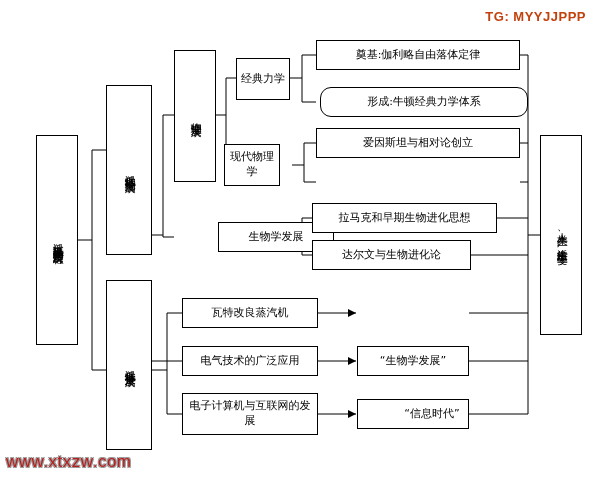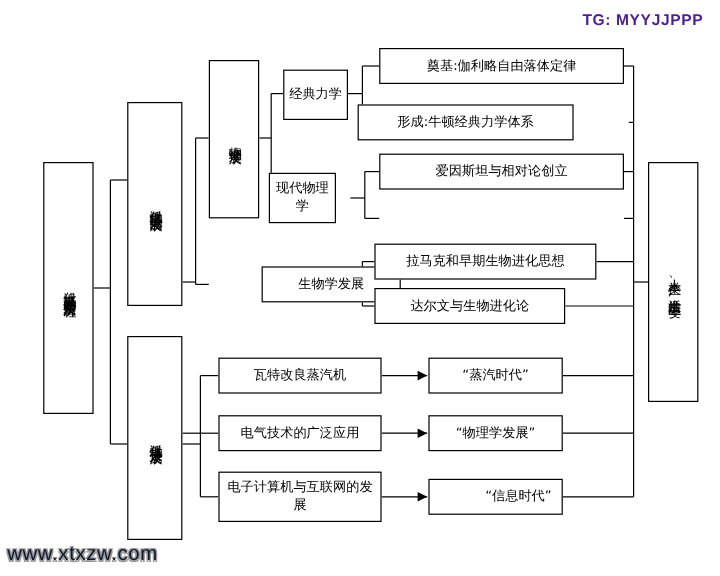--- a/index.html
+++ b/index.html
@@ -44,35 +44,35 @@
     line-height: 1.3;
   }
   .node.multi {
     line-height: 1.35;
   }
   .tg-badge {
     position: absolute;
     right: 6px;
     top: 6px;
     background: #ffffff;
-    color: #4c1d95;
+    color: #c2410c;
     font-size: 13px;
     font-weight: bold;
     padding: 3px 8px;
     border: 0;
     letter-spacing: 0.5px;
     z-index: 5;
     font-family: "Liberation Sans", sans-serif;
   }
   .watermark {
     position: absolute;
     left: 6px;
     bottom: 8px;
     font-size: 17px;
-    color: #0f172a;
+    color: #b91c1c;
     font-family: "Liberation Sans", sans-serif;
     letter-spacing: 0.5px;
     z-index: 5;
     text-shadow:
       1px 1px 0 #9a9a9a, -1px 1px 0 #9a9a9a,
       1px -1px 0 #9a9a9a, -1px -1px 0 #9a9a9a;
   }
 </style>
 </head>
 <body>
@@ -152,38 +152,37 @@
   <div class="node vertical" style="left:174px; top:50px; width:42px; height:132px;">物理学发展</div>
 
   <div class="node" style="left:174px; top:222px; width:116px; height:30px;margin-left:44px;">生物学发展</div>
 
   <div class="node multi" style="left:236px; top:58px; width:54px; height:42px;">经典力学</div>
 
   <div class="node multi" style="left:224px; top:144px; width:56px; height:42px;">现代物理学</div>
 
   <div class="node" style="left:316px; top:40px; width:204px; height:30px;">奠基:伽利略自由落体定律</div>
 
-  <div class="node" style="left:298px; top:87px; width:180px; height:30px;">形成:牛顿经典力学体系</div>
+  <div class="node" style="left:320px; top:87px; width:208px; height:30px;border-radius:11px;">形成:牛顿经典力学体系</div>
 
   <div class="node" style="left:316px; top:128px; width:204px; height:30px;">爱因斯坦与相对论创立</div>
 
 
   <div class="node" style="left:312px; top:203px; width:185px; height:30px;">拉马克和早期生物进化思想</div>
 
   <div class="node" style="left:312px; top:240px; width:159px; height:30px;">达尔文与生物进化论</div>
 
   <div class="node" style="left:182px; top:346px; width:136px; height:30px;">电气技术的广泛应用</div>
 
   <div class="node" style="left:182px; top:298px; width:136px; height:30px;">瓦特改良蒸汽机</div>
 
   <div class="node multi" style="left:182px; top:393px; width:136px; height:42px;">电子计算机与互联网的发展</div>
 
-  <div class="node" style="left:357px; top:298px; width:112px; height:30px;">“蒸汽时代”</div>
 
-  <div class="node" style="left:357px; top:346px; width:112px; height:30px;">“物理学发展”</div>
+  <div class="node" style="left:357px; top:346px; width:112px; height:30px;">“生物学发展”</div>
 
   <div class="node" style="left:357px; top:399px; width:112px; height:30px;padding-left:41px;">“信息时代”</div>
 
   <div class="node vertical" style="left:540px; top:135px; width:42px; height:200px;">人类生产、生活发生巨变</div>
 
   <div class="tg-badge">TG: MYYJJPPP</div>
 
   <div class="watermark">www.xtxzw.com</div>
 
 </div>

